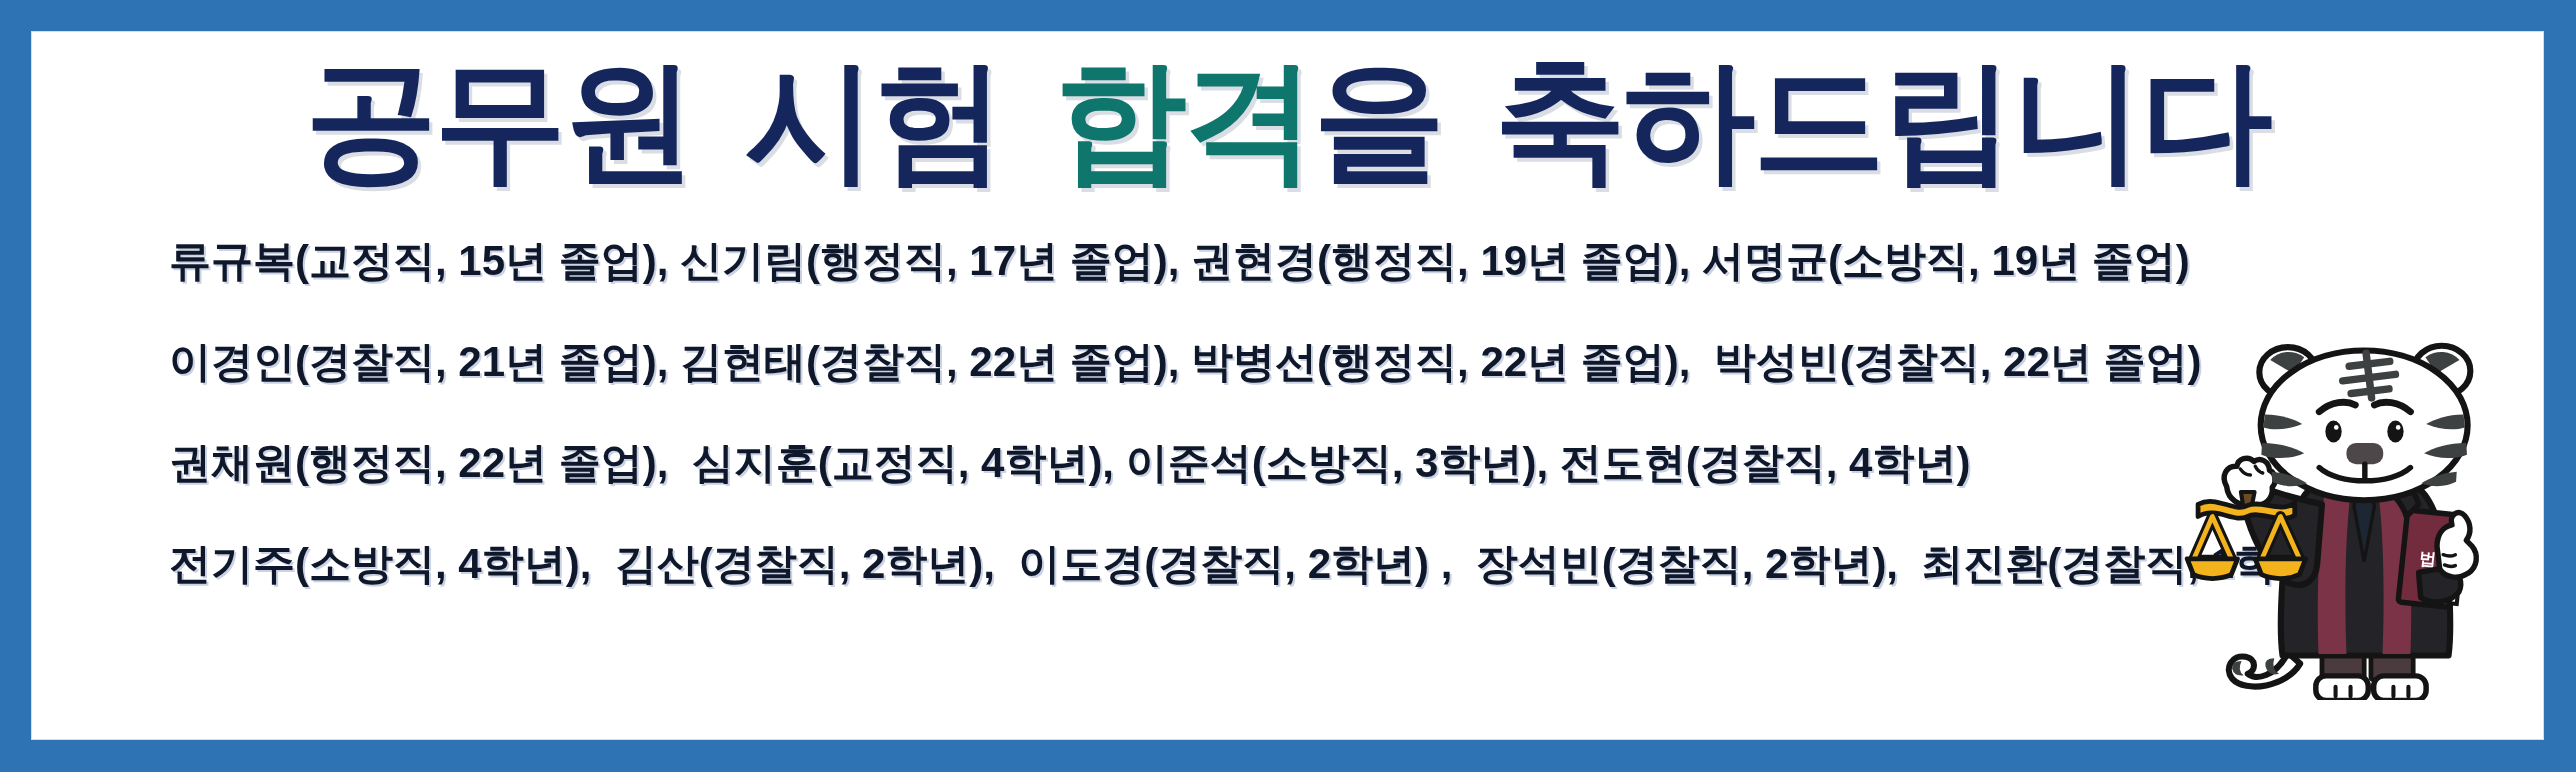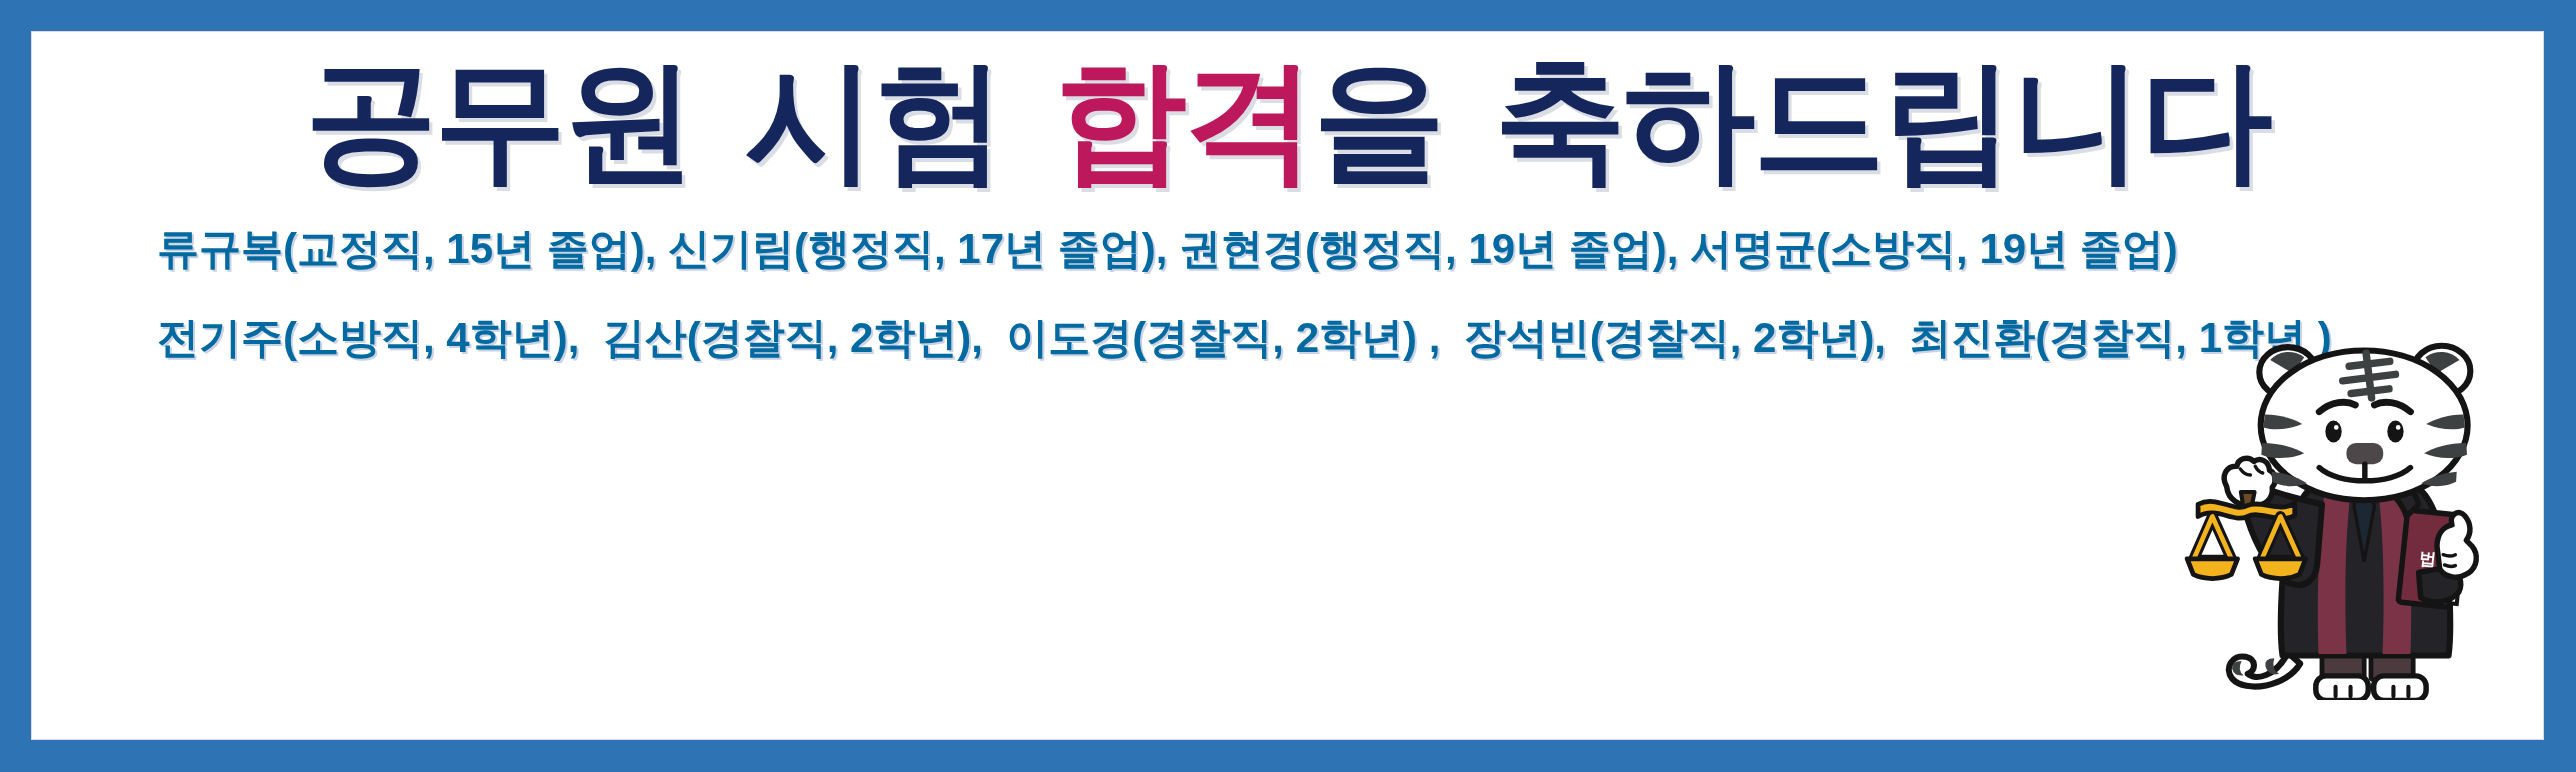--- a/index.html
+++ b/index.html
@@ -29,53 +29,55 @@
     font-size: 132px;
     line-height: 157px;
     font-weight: 800;
     letter-spacing: -2.7px;
     word-spacing: 17.7px;
     color: #14265B; 
     text-shadow: 3.4px 4.1px 0 rgba(173,181,196,0.45);
     white-space: pre;
   }
   .title .hl {
-    color: #be185d; 
+    color: #0f766e; 
   }
   .names {
     position: absolute;
     left: 125px; top: 172px;
     margin: 0;
     width: 2113px;
   }
   .names p {
-    margin: 0;
+    margin: 12px;
     font-size: 42px;
     font-weight: 700;
     line-height: 89px;
-    color: #0369a1; 
+    color: #0f172a; 
     white-space: pre;
     text-shadow: 2px 2px 0 rgba(173,186,214,0.65);
   }
   .mascot {
     position: absolute;
     left: 2147px; top: 310px;
     width: 371px; height: 358px;
   }
 </style>
 </head>
 <body>
 
 <div class="page">
   <div class="panel">
 
     <h1 class="title"><span>공무원 시험 </span><span class="hl">합격</span><span>을 축하드립니다</span></h1>
 
     <div class="names">
       <p>류규복(교정직, 15년 졸업), 신기림(행정직, 17년 졸업), 권현경(행정직, 19년 졸업), 서명균(소방직, 19년 졸업)</p>
+      <p>이경인(경찰직, 21년 졸업), 김현태(경찰직, 22년 졸업), 박병선(행정직, 22년 졸업),  박성빈(경찰직, 22년 졸업)</p>
+      <p>권채원(행정직, 22년 졸업),  심지훈(교정직, 4학년), 이준석(소방직, 3학년), 전도현(경찰직, 4학년)</p>
       <p>전기주(소방직, 4학년),  김산(경찰직, 2학년),  이도경(경찰직, 2학년) ,  장석빈(경찰직, 2학년),  최진환(경찰직, 1학년 )</p>
     </div>
 
     <svg class="mascot" viewBox="0 0 545 525" xmlns="http://www.w3.org/2000/svg">
 
       <g>
         <path d="M178,472 C158,506 98,516 78,494 C66,479 78,458 98,462 C113,465 114,482 101,487 C112,497 142,492 160,456 Z" fill="#ffffff" stroke="#141414" stroke-width="9" stroke-linejoin="round"></path>
         <path d="M92,468 q-7,14 3,21 q-14,2 -17,-10 q-1,-11 14,-11 Z" fill="#3E4142"></path>
         <path d="M140,464 q-5,16 7,23 q-16,4 -20,-11 q-2,-12 13,-12 Z" fill="#3E4142"></path>
       </g>

